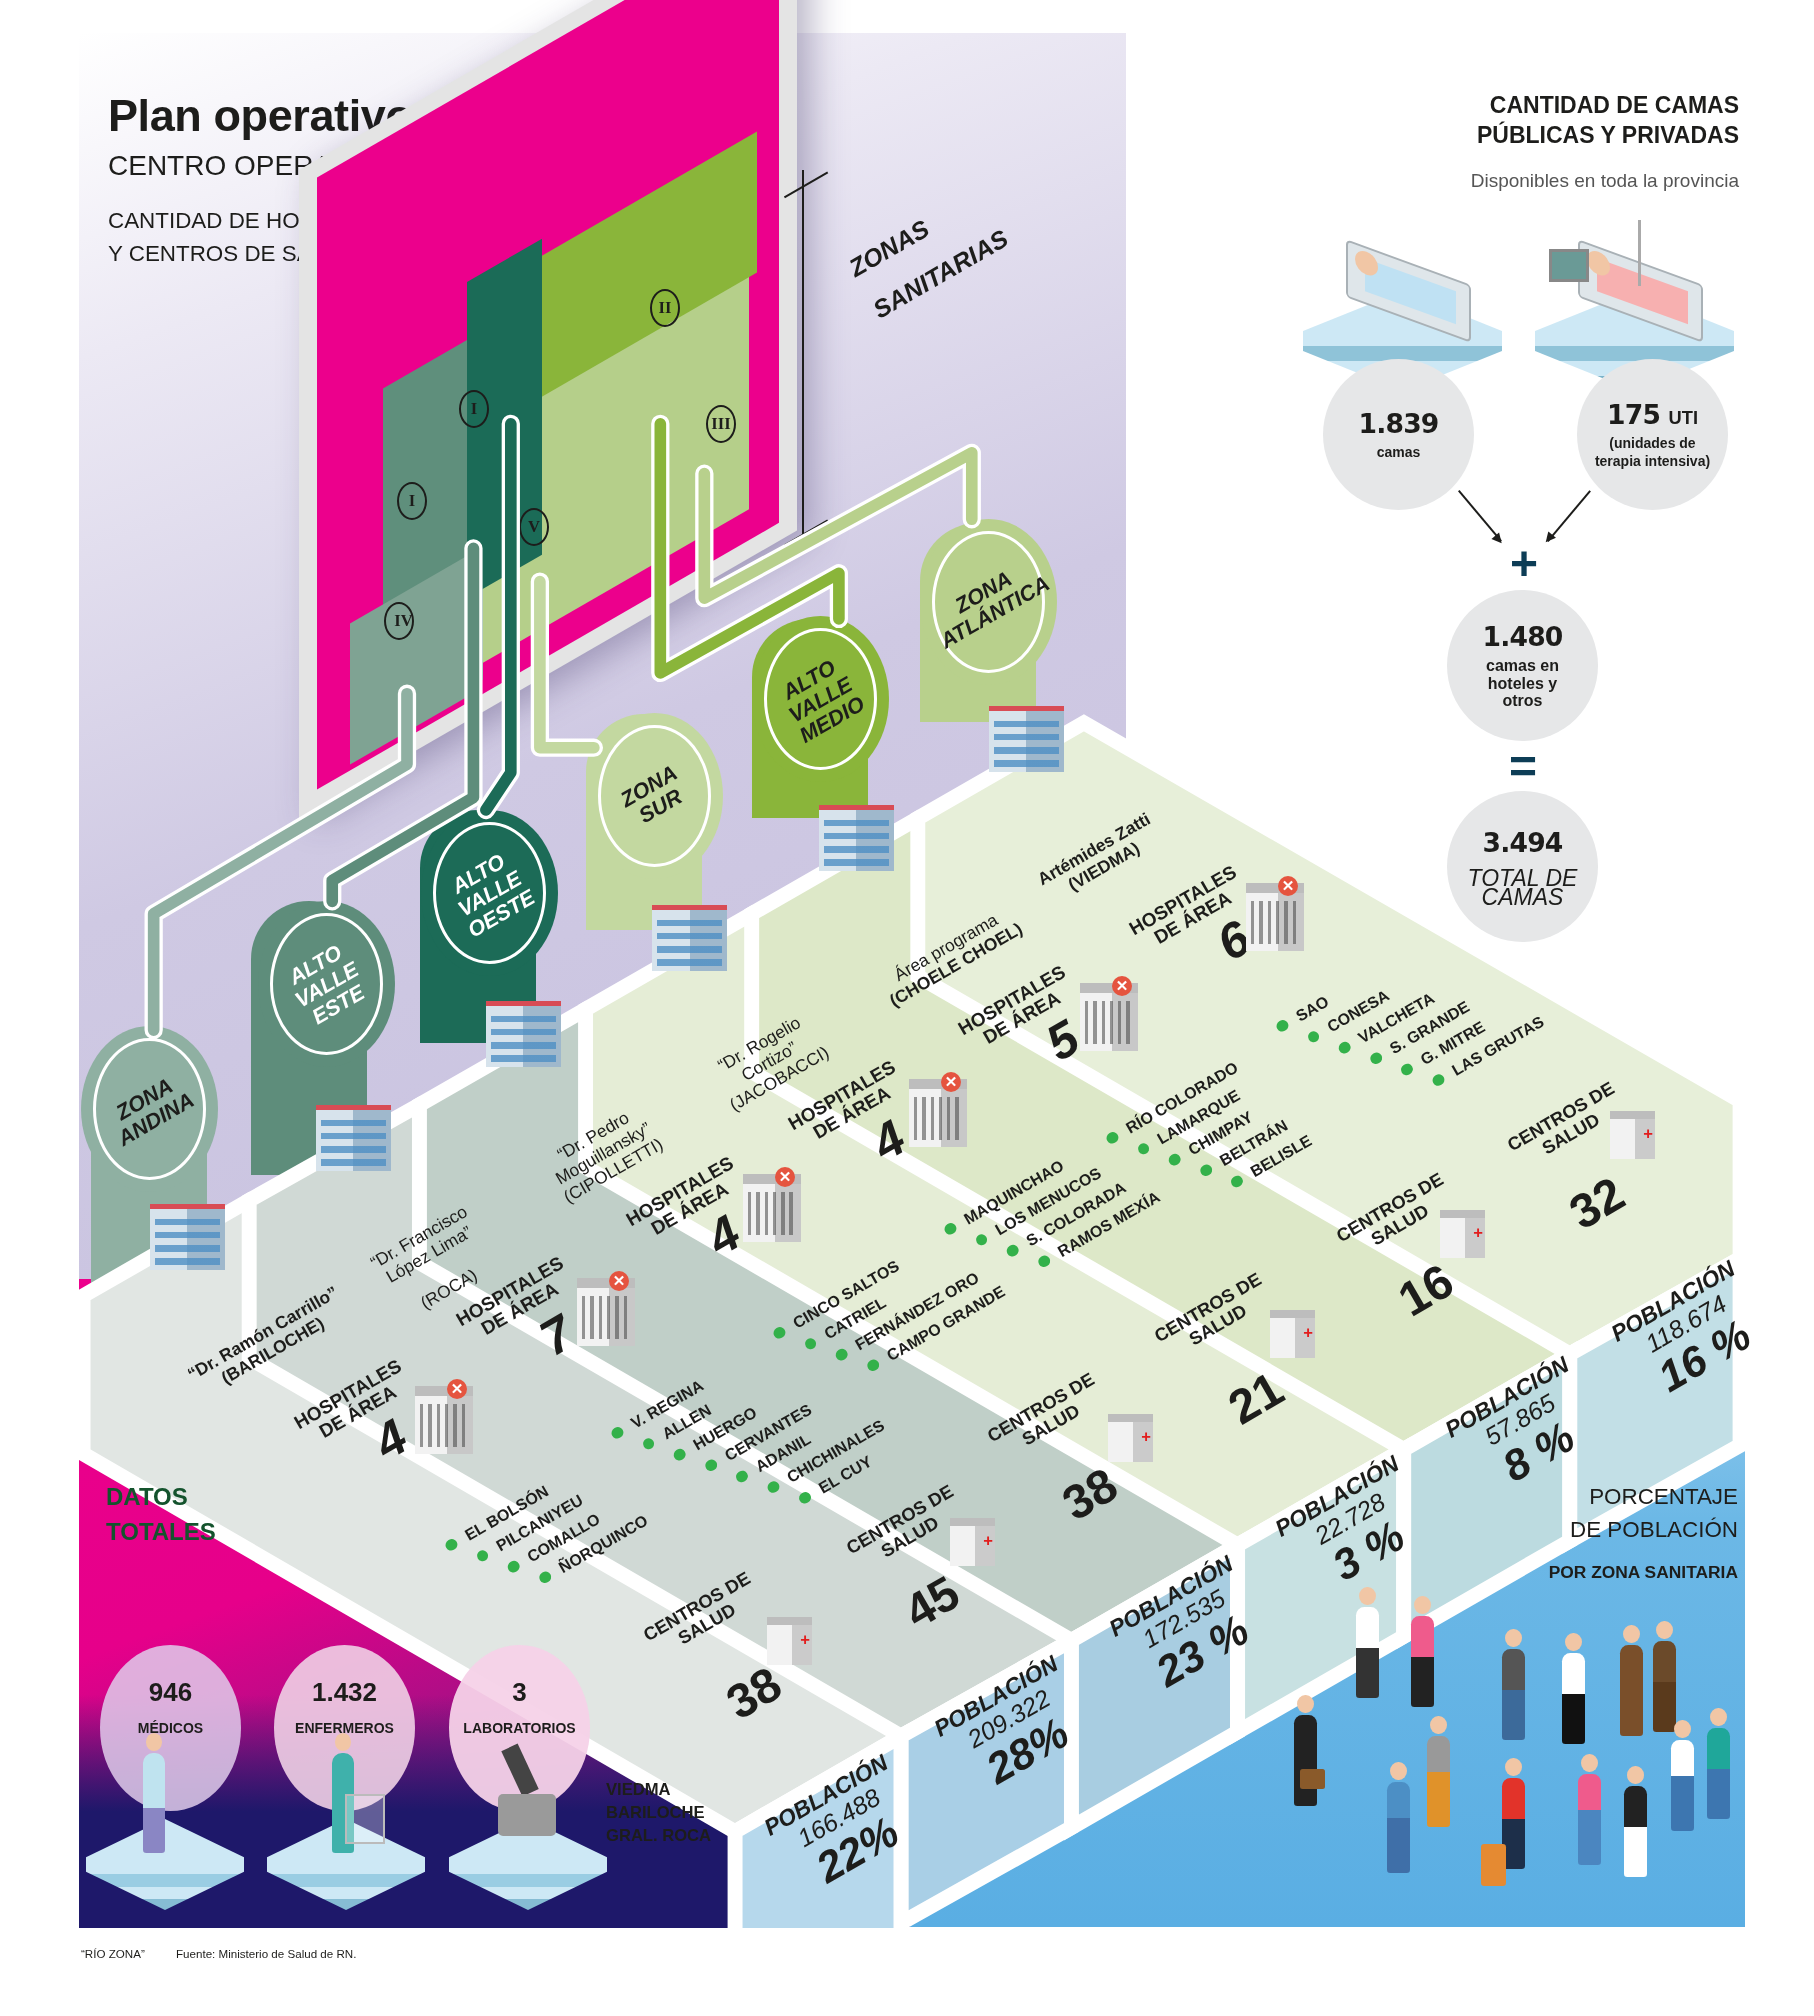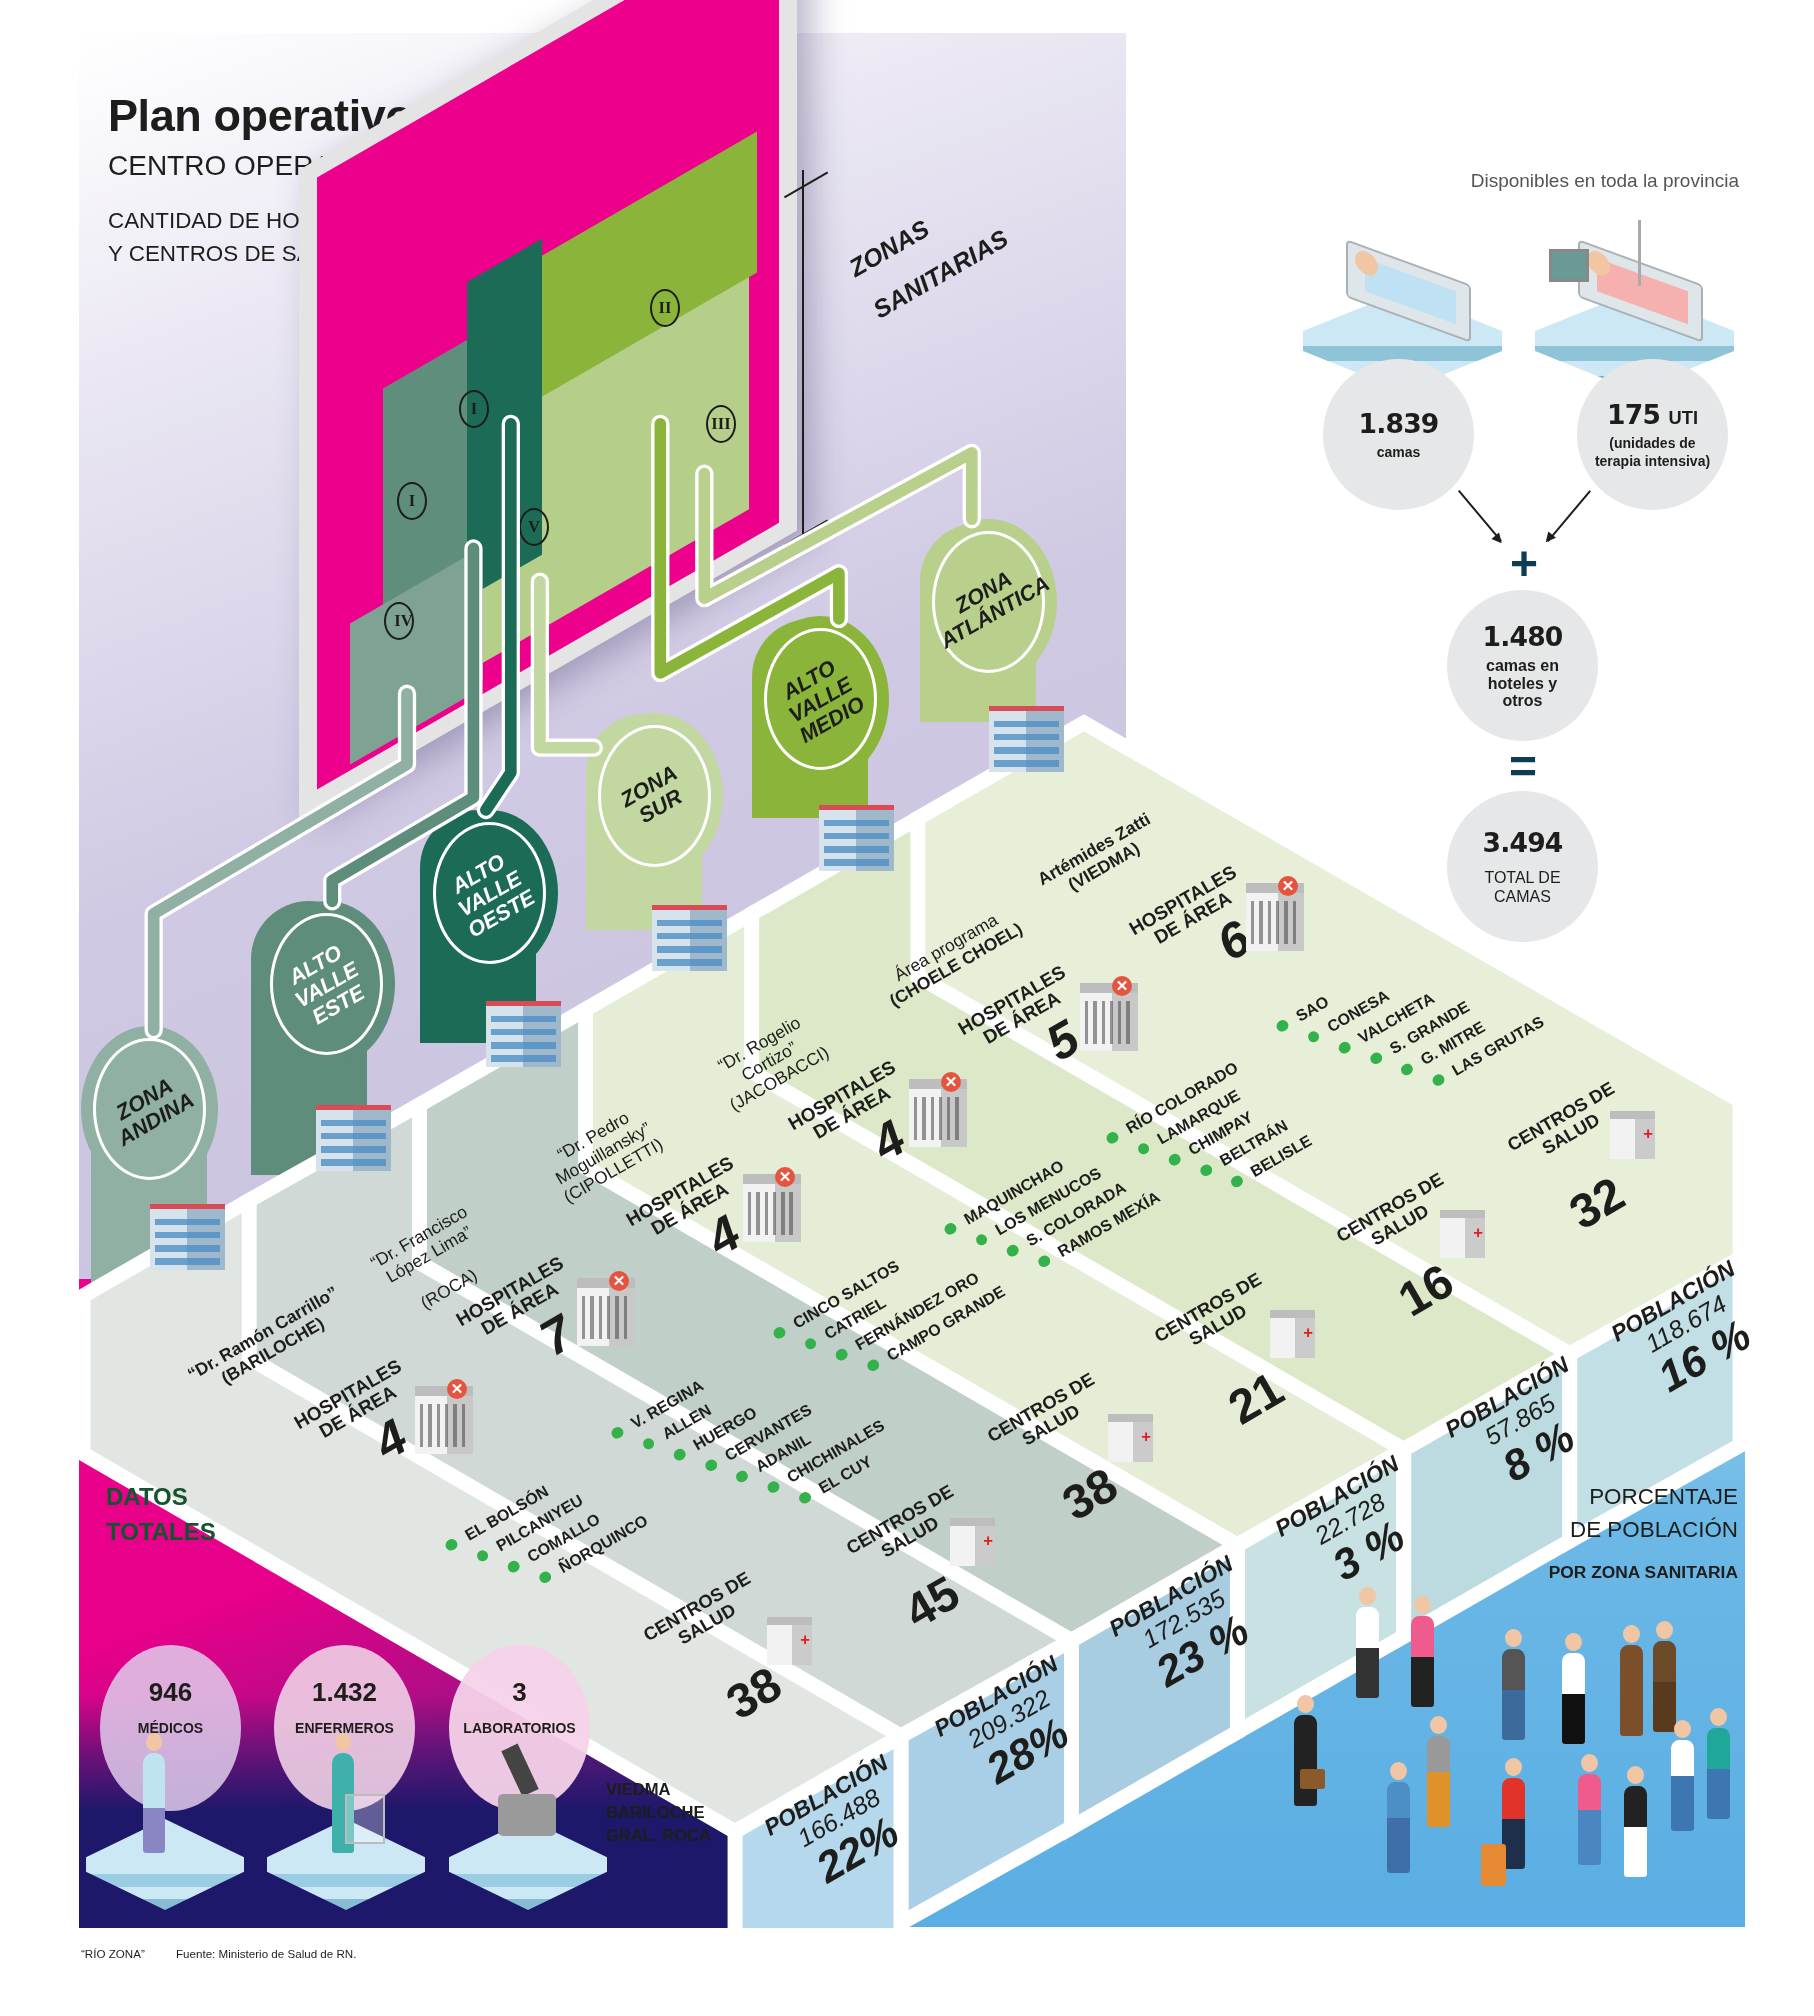--- a/index.html
+++ b/index.html
@@ -98,21 +98,21 @@
     clip-path: polygon(50% 0, 100% 40%, 100% 60%, 50% 100%, 0 60%, 0 40%); }
   .bed-frame { position: absolute; width: 125px; height: 58px; background: #dfe6ea; border: 2.5px solid #a9b1b6; border-radius: 5px; transform: skewY(20deg); }
   .bed-sheet { position: absolute; left: 16.6px; top: 10px; width: 91px; height: 33px; background: #bfe1f3; }
   .bed-head { position: absolute; left: 6.6px; top: 3.3px; width: 23px; height: 23px; border-radius: 50%; background: #f1c6a5; }
 
   .stat-circle { position: absolute; width: 151px; height: 151px; border-radius: 50%; background: #e6e7e8;
     display: flex; flex-direction: column; align-items: center; justify-content: center; text-align: center; }
   .stat-big { font-size: 26.6px; font-weight: 800; font-family: "DejaVu Sans", sans-serif; letter-spacing: -0.8px; }
   .stat-big small { font-size: 18.3px; font-weight: 700; font-family: "Liberation Sans", sans-serif; letter-spacing: 0; }
   .stat-small { font-size: 14px; font-weight: 700; line-height: 17.4px; margin-top: 5px; }
-  .stat-total { font-size: 16px; font-weight: 400; line-height: 18.3px; margin-top: 11px; }
+  .stat-total { font-size: 23px; font-weight: 400; line-height: 18.3px; margin-top: 11px; font-style: italic; }
   .arrow { position: absolute; width: 1.7px; height: 66px; background: #1d1d1b; }
   .arrow::after { content:""; position:absolute; left:-5px; bottom:-1.7px; border-left:5.8px solid transparent; border-right:5.8px solid transparent; border-top:10px solid #1d1d1b; }
   .op-sign { position: absolute; font-size: 48px; font-weight: 900; color: #0d3d56; line-height: 48px; }
 
   
   .datos-title { position: absolute; left: 106px; top: 1479px; font-size: 24px; font-weight: 800; color: #14532d; line-height: 35px; }
   .dt-circle { position: absolute; width: 141px; height: 166px; border-radius: 50%;
     display: flex; flex-direction: column; align-items: center; padding-top: 32px; }
   .dt-num { font-size: 26px; font-weight: 800; }
   .dt-lbl { font-size: 14px; font-weight: 700; margin-top: 11.6px; }
@@ -541,20 +541,24 @@
   <div class="rot cs-count" style="left:1562px; top:1196px;">32</div>
   <div class="bld bld-small" style="left:1603px; top:1101px;">
       <div class="b1"></div>
     </div>
   <div class="rot" style="left:1607px; top:1325px;">
     <div class="pop-label">POBLACIÓN</div>
     <div class="pop-num">118.674</div>
     <div class="pop-pct">16 %</div>
   </div>
 
+  <div class="beds-title">
+    <div>CANTIDAD DE CAMAS</div>
+    <div>PÚBLICAS Y PRIVADAS</div>
+  </div>
   <div class="beds-sub">Disponibles en toda la provincia</div>
 
   <div class="bed-platform" style="left:1303px; top:291px;"></div>
   <div class="bed-frame" style="left:1346px; top:262px;">
       <div class="bed-sheet"></div>
       <div class="bed-head" style="background:#f1c6a5"></div>
     </div>
   <div class="bed-platform" style="left:1535px; top:291px;"></div>
   <div class="bed-frame" style="left:1578px; top:262px;">
       <div class="bed-sheet" style="background:#f7b0b0"></div>

